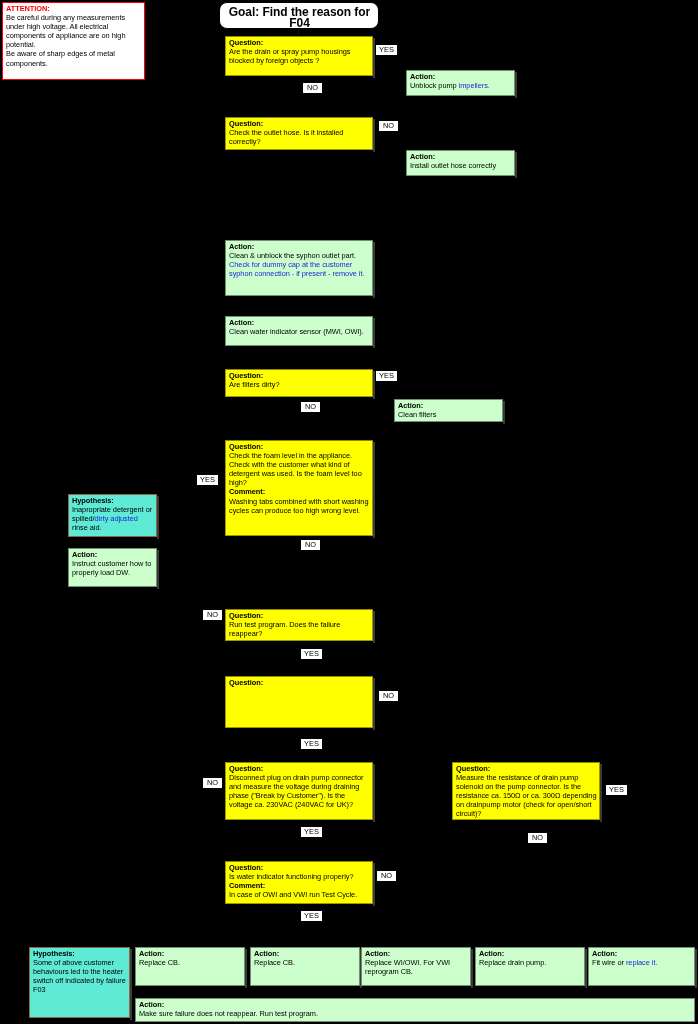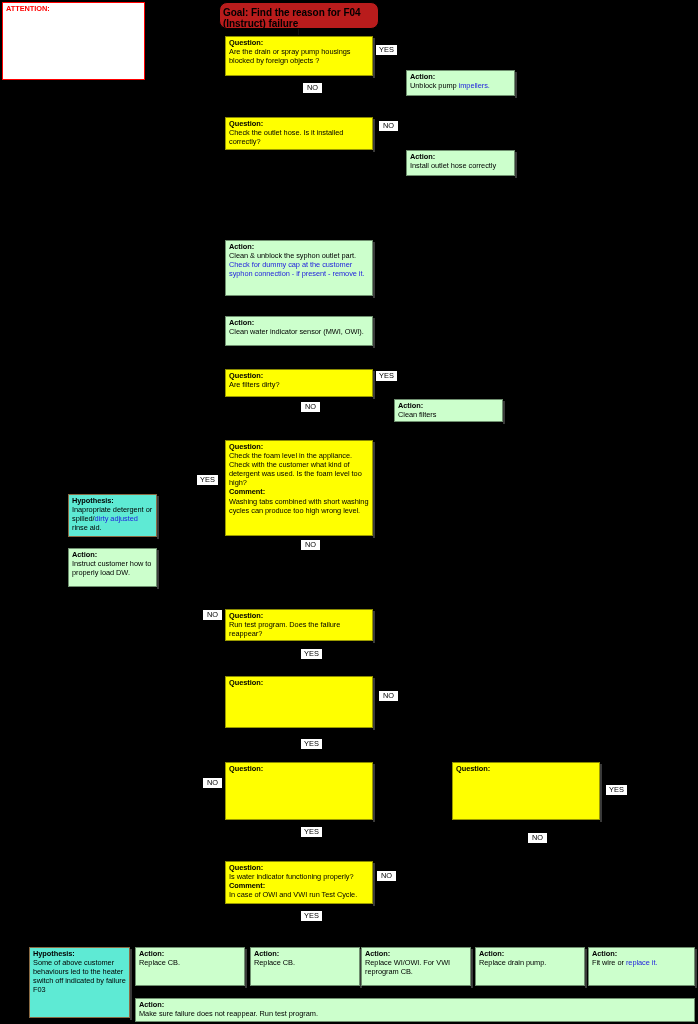--- a/index.html
+++ b/index.html
@@ -41,26 +41,27 @@
   }
 
   
   .attention {
     background: #ffffff;
     border: 1.5px solid #ff0000;
   }
   .attention .hdr { color: #ff0000; }
 
   .goal {
-    background: #b91c1c;
+    background: #ffffff;
     border: 1px solid #000000;
     border-radius: 8px;
+    text-align: center;
     font-weight: bold;
     padding-top: 4px;
-    font-size: 10px;
+    font-size: 12px;
     line-height: 11px;
   }
 
   .question {
     background: #ffff00;
     border: 1px solid #9a9a00;
     border-top: 1px solid #8a8a00;
   }
 
   .action {
@@ -99,20 +100,22 @@
     background: #101010;
   }
 </style>
 </head>
 <body>
 
 <div id="canvas">
 
   <div class="node attention" style="left:2px; top:2px; width:143px; height:78px;">
     <span class="hdr">ATTENTION:</span>
+    <span style="white-space:pre-line;">Be careful during any measurements under high voltage. All electrical components of appliance are on high potential.
+Be aware of sharp edges of metal components.</span>
   </div>
 
   <div class="node goal" style="left:219px; top:2px; width:160px; height:27px;">
     <span>Goal:  Find the reason for F04</span><br>
     <span>(Instruct) failure</span>
   </div>
   <div class="edge" style="left:298px; top:29px; width:1px; height:6px;"></div>
 
   <div class="node question" style="left:225px; top:36px; width:148px; height:40px;">
     <span class="hdr">Question:</span>
@@ -206,28 +209,30 @@
   <div class="node question" style="left:225px; top:676px; width:148px; height:52px;">
     <span class="hdr">Question:</span>
   </div>
   <div class="shadow" style="left:373px; top:678px; width:2px; height:52px;"></div>
 
   <div class="label" style="left:378px; top:690px; width:21px; height:12px;">NO</div>
   <div class="label" style="left:300px; top:738px; width:23px; height:12px;">YES</div>
 
   <div class="node question" style="left:225px; top:762px; width:148px; height:58px;">
     <span class="hdr">Question:</span>
+    <span>Disconnect plug  on drain pump connector and measure the voltage during draining phase ("Break by Customer"). Is the voltage ca. 230VAC (240VAC for UK)?</span>
   </div>
   <div class="shadow" style="left:373px; top:764px; width:2px; height:58px;"></div>
 
   <div class="label" style="left:202px; top:777px; width:21px; height:12px;">NO</div>
   <div class="label" style="left:300px; top:826px; width:23px; height:12px;">YES</div>
 
   <div class="node question" style="left:452px; top:762px; width:148px; height:58px;">
     <span class="hdr">Question:</span>
+    <span>Measure the resistance of drain pump solenoid on the pump  connector. Is the resistance ca. 150Ω or ca. 300Ω depending on drainpump  motor (check for open/short circuit)?</span>
   </div>
   <div class="shadow" style="left:600px; top:764px; width:2px; height:58px;"></div>
 
   <div class="label" style="left:605px; top:784px; width:23px; height:12px;">YES</div>
   <div class="label" style="left:527px; top:832px; width:21px; height:12px;">NO</div>
 
   <div class="node question" style="left:225px; top:861px; width:148px; height:43px;">
     <span class="hdr">Question:</span>
     <span>Is water indicator functioning properly?</span>
     <span class="hdr">Comment:</span>

